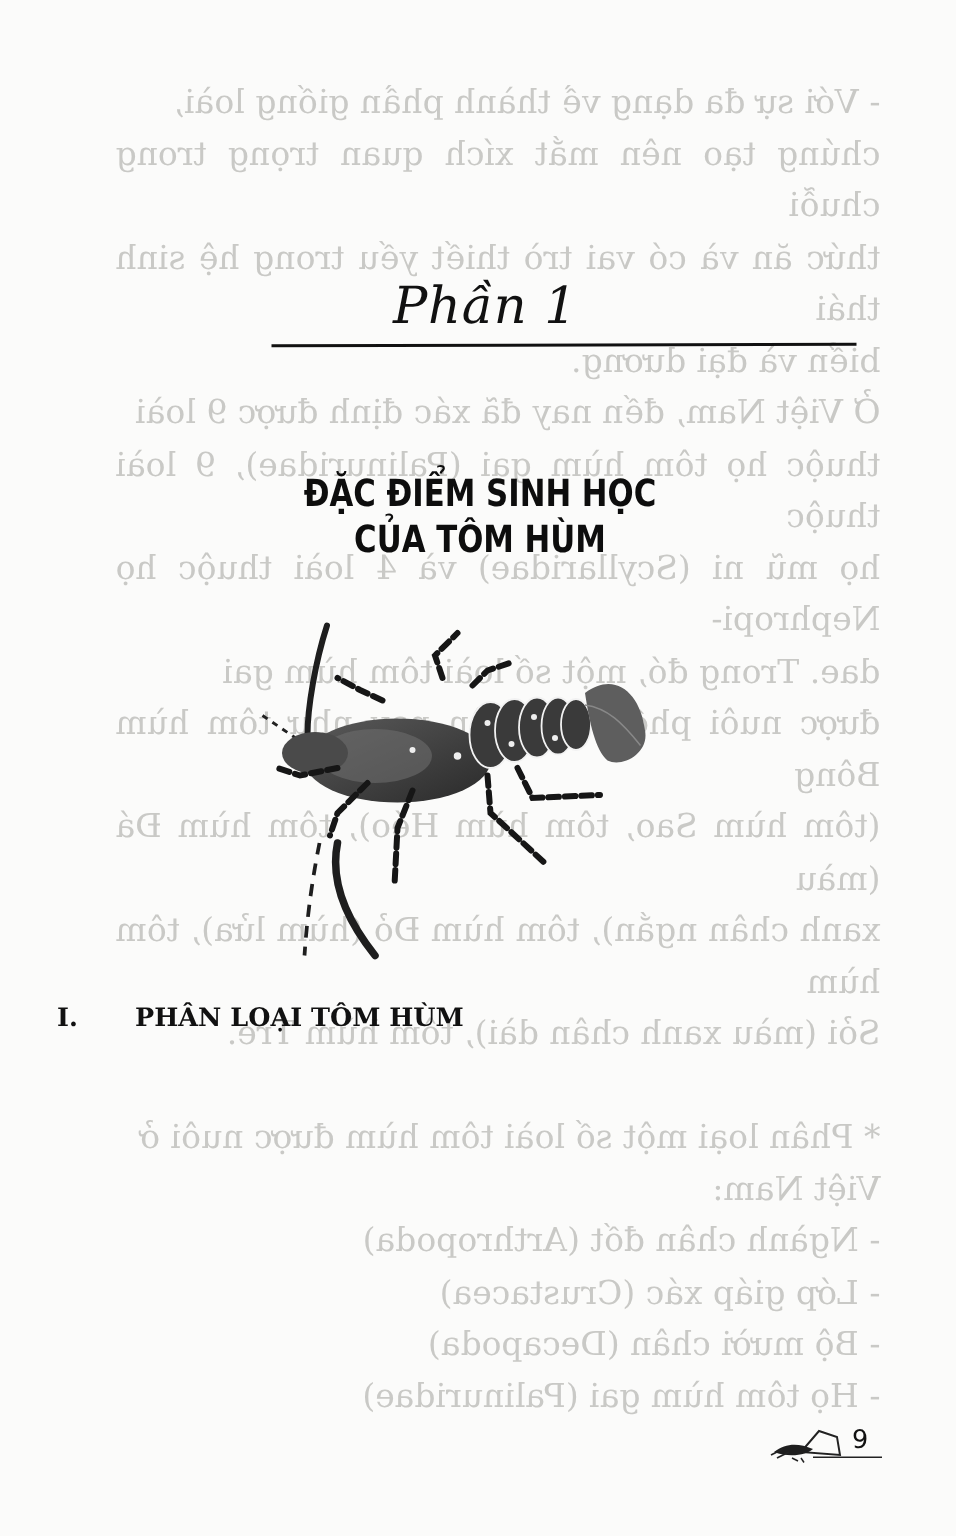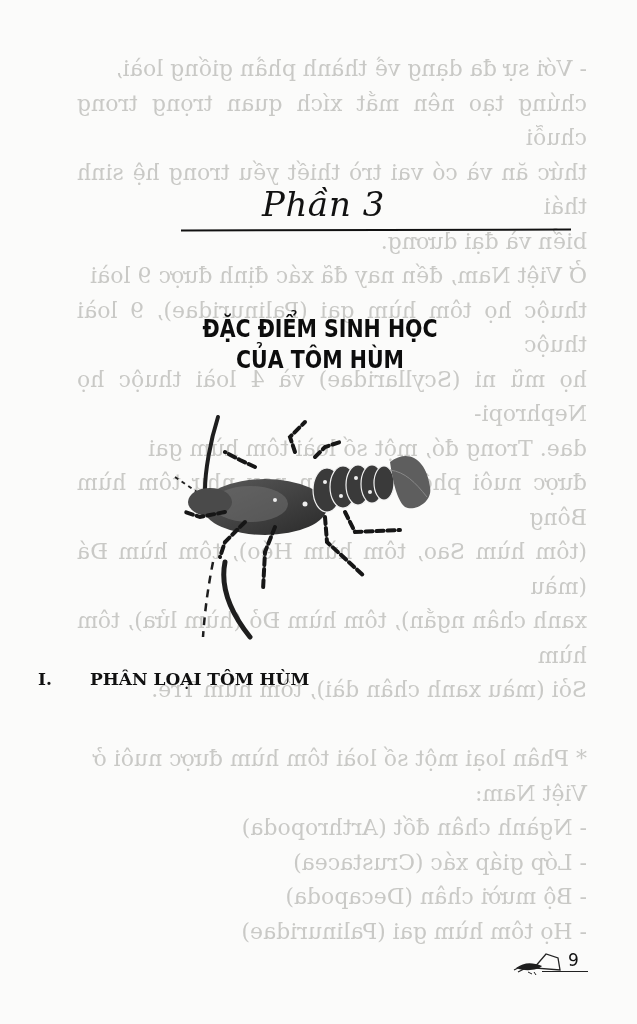--- a/index.html
+++ b/index.html
@@ -92,21 +92,21 @@
     <div>Việt Nam:</div>
     <div>- Ngành chân đốt (Arthropoda)</div>
     <div>- Lớp giáp xác (Crustacea)</div>
     <div>- Bộ mười chân (Decapoda)</div>
     <div>- Họ tôm hùm gai (Palinuridae)</div>
   </div>
 </div>
 
 <div class="page">
 
-  <div class="part-title">Phần 3</div>
+  <div class="part-title">Phần 1</div>
   <div class="part-rule"></div>
 
   <div class="chapter-title">
     <div>ĐẶC ĐIỂM SINH HỌC</div>
     <div>CỦA TÔM HÙM</div>
   </div>
 
   <svg class="lobster" viewBox="0 0 275 228">
     <defs>
       <linearGradient id="bodyg" x1="0" y1="0" x2="1" y2="1">

